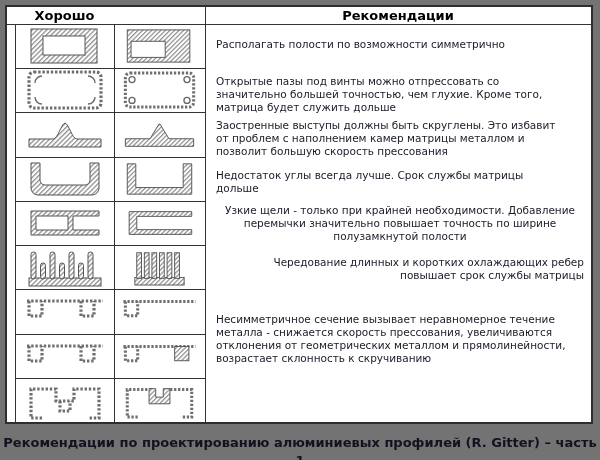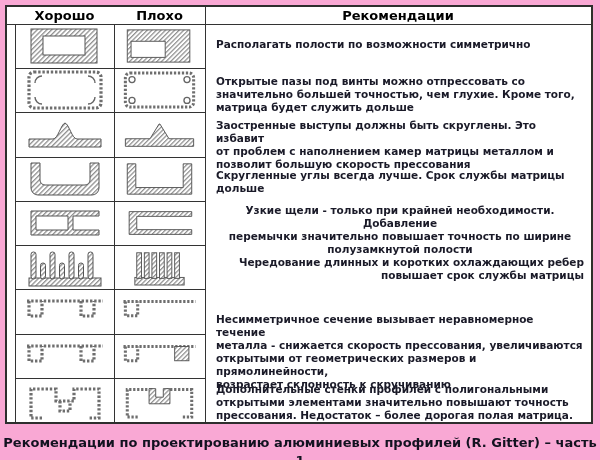--- a/index.html
+++ b/index.html
@@ -1,33 +1,33 @@
 <!DOCTYPE html>
 <html><head>
 <meta charset="utf-8">
 <style>
   html,body{margin:0;padding:0;}
   body{width:600px;height:460px;background:#ffffff;font-family:"DejaVu Sans","Liberation Sans",sans-serif;}
-  .page{position:relative;width:600px;height:460px;background:#f9a8d4;overflow:hidden;}
+  .page{position:relative;width:600px;height:460px;background:#737373;overflow:hidden;}
   .table{position:absolute;left:5px;top:5px;width:584px;height:415px;border:2px solid #2e2e2e;background:#ffffff;}
   .hdr{position:absolute;top:0;height:17px;font-weight:bold;font-size:13px;line-height:17px;color:#000;text-align:center;}
   .hdr-good{left:8px;width:99px;}
   .hdr-bad{left:107px;width:91px;}
   .hdr-recs{left:198px;width:386px;text-align:center;}
   .hline{position:absolute;left:0;top:17px;width:584px;height:1px;background:#333;}
   .v{position:absolute;width:1px;background:#333;}
   .v1{left:8px;top:17px;height:398px;}
   .v2{left:107px;top:17px;height:398px;}
   .v3{left:198px;top:0;height:415px;}
   .hsep{position:absolute;left:8px;width:190px;height:1px;background:#333;}
   .cell{position:absolute;height:44px;display:flex;align-items:center;justify-content:center;}
   .cgood{left:8px;width:99px;}
   .cbad{left:107px;width:91px;}
   .recs{position:absolute;left:199px;top:17px;width:385px;height:398px;}
-  .rec{position:absolute;left:10px;width:368px;margin:0;font-size:10.5px;line-height:13px;font-weight:bold;color:#1a1a28;white-space:pre-line;}
+  .rec{position:absolute;left:10px;width:368px;margin:0;font-size:10.5px;line-height:13px;font-weight:normal;color:#1a1a28;white-space:pre-line;}
   .rp1{top:14px;} .rp2{top:51px;} .rp3{top:95px;} .rp4{top:145px;}
   .rp5{top:180px;text-align:center;} .rp6{top:232px;text-align:right;} .rp7{top:289px;} .rp8{top:359px;}
   .caption{position:absolute;left:0;top:434px;width:600px;text-align:center;font-size:13px;line-height:18px;font-weight:bold;color:#121220;}
   
   .hf{fill:url(#hatch);stroke:#555;stroke-width:1;}
   .wall{fill:none;stroke:#6e6e6e;stroke-width:3.2;stroke-dasharray:2.4 1.8;}
   .arc{fill:none;stroke:#666;stroke-width:1.4;}
   .boss{fill:#fff;stroke:#666;stroke-width:1.4;}
   .cav{fill:#fff;stroke:#555;stroke-width:1;}
 </style>
@@ -41,21 +41,20 @@
       <pattern id="hatch" width="3.4" height="3.4" patternUnits="userSpaceOnUse" patternTransform="rotate(45)">
         <rect width="3.4" height="3.4" fill="#ffffff"></rect>
         <rect width="1.3" height="3.4" fill="#8f8f8f"></rect>
       </pattern>
     </defs>
   </svg>
 
   <div class="table">
 
     <div class="hdr hdr-good">Хорошо</div>
-    <div class="hdr hdr-bad">Плохо</div>
     <div class="hdr hdr-recs">Рекомендации</div>
 
     <div class="hline"></div>
     <div class="v v1"></div>
     <div class="v v2"></div>
     <div class="v v3"></div>
 
     <div class="hsep" style="top:61px"></div>
     <div class="hsep" style="top:105px"></div>
     <div class="hsep" style="top:150px"></div>
@@ -197,33 +196,30 @@
     </div>
 
     <div class="recs">
       <p class="rec rp1">Располагать полости по возможности симметрично</p>
       <p class="rec rp2">Открытые пазы под винты можно отпрессовать со
 значительно большей точностью, чем глухие. Кроме того,
 матрица будет служить дольше</p>
       <p class="rec rp3">Заостренные выступы должны быть скруглены. Это избавит
 от проблем с наполнением камер матрицы металлом и
 позволит большую скорость прессования</p>
-      <p class="rec rp4">Скругленные углы всегда лучше. Срок службы матрицы
+      <p class="rec rp4">Недостаток углы всегда лучше. Срок службы матрицы
 дольше</p>
       <p class="rec rp5">Узкие щели - только при крайней необходимости. Добавление
 перемычки значительно повышает точность по ширине
 полузамкнутой полости</p>
       <p class="rec rp6">Чередование длинных и коротких охлаждающих ребер
 повышает срок службы матрицы</p>
       <p class="rec rp7">Несимметричное сечение вызывает неравномерное течение
 металла - снижается скорость прессования, увеличиваются
-открытыми от геометрических размеров и прямолинейности,
+отклонения от геометрических металлом и прямолинейности,
 возрастает склонность к скручиванию</p>
-      <p class="rec rp8">Дополнительные стенки профилей с полигональными
-открытыми элементами значительно повышают точность
-прессования. Недостаток – более дорогая полая матрица.</p>
     </div>
 
   </div>
 
   <div class="caption">Рекомендации по проектированию алюминиевых профилей (R. Gitter) – часть 1</div>
 
 </div>
 
 </body></html>

